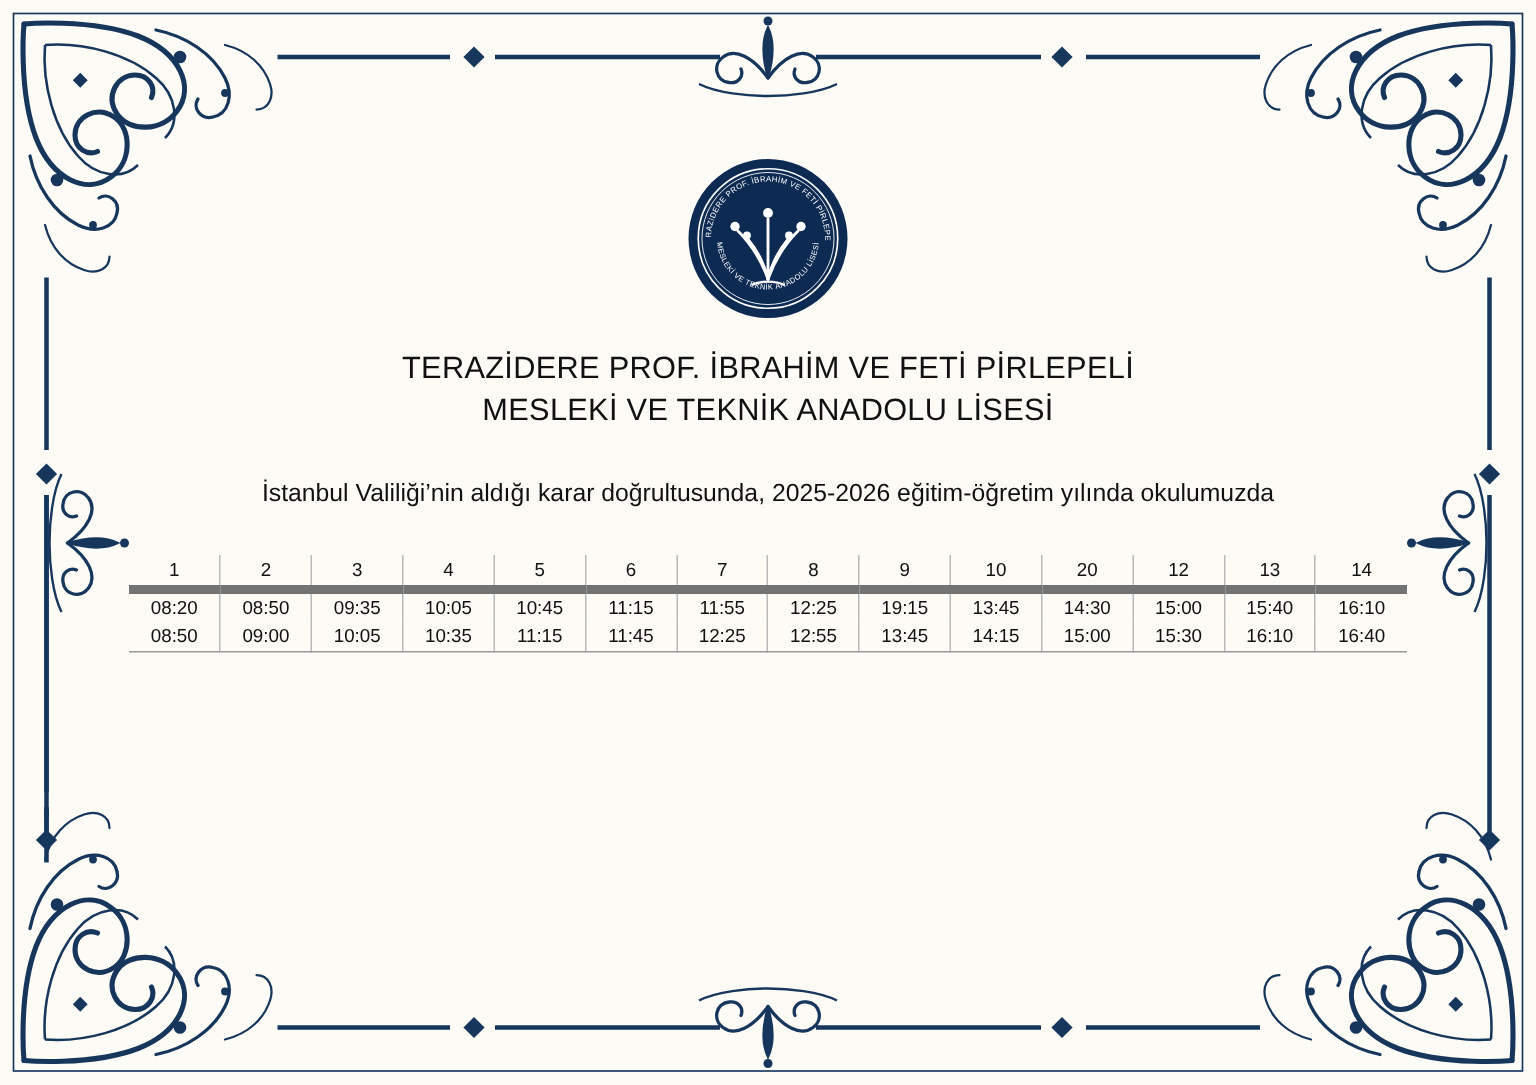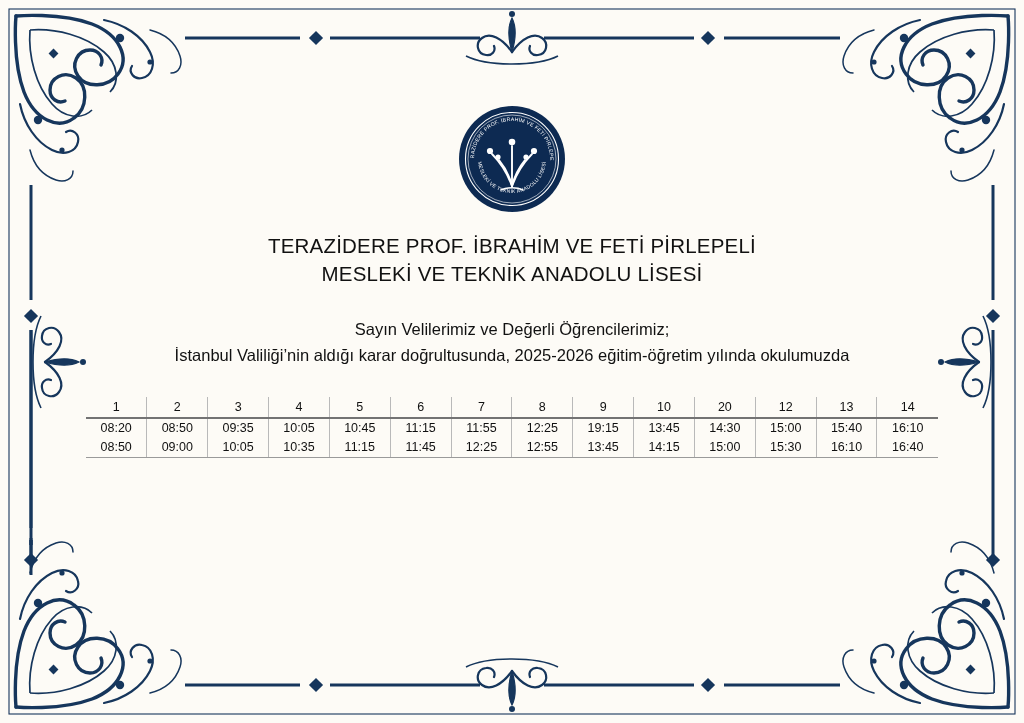--- a/index.html
+++ b/index.html
@@ -84,21 +84,21 @@
     padding: 2px 0 3px 0;
     border-left: 1px solid #b9b9b9;
     border-right: 1px solid #b9b9b9;
     width: 7.142857%;
   }
   table.schedule tr.head td {
     padding-top: 3px;
     padding-bottom: 3px;
   }
   table.schedule tr.top-rule td {
-    border-top: 2px solid #737373;
+    border-top: 6px solid #737373;
   }
   table.schedule tr.bottom-rule td {
     border-bottom: 1px solid #9a9a9a;
   }
   table.schedule td.edge-left {
     border-left: none;
   }
   table.schedule td.edge-right {
     border-right: none;
   }
@@ -217,21 +217,20 @@
       </text>
     </svg>
   </div>
 
   <h1 class="school-name">
     <span>TERAZİDERE PROF. İBRAHİM VE FETİ PİRLEPELİ</span>
     <span class="line2">MESLEKİ VE TEKNİK ANADOLU LİSESİ</span>
   </h1>
 
   <div class="notice">
-    <p>Sayın Velilerimiz ve Değerli Öğrencilerimiz;</p>
     <p>İstanbul Valiliği’nin aldığı karar doğrultusunda, 2025-2026 eğitim-öğretim yılında okulumuzda</p>
   </div>
 
   <div class="schedule-wrap">
     <table class="schedule">
       <tbody>
         <tr class="head" id="row-periods">
             <td class="edge-left">1</td>
             <td>2</td>
             <td>3</td>

